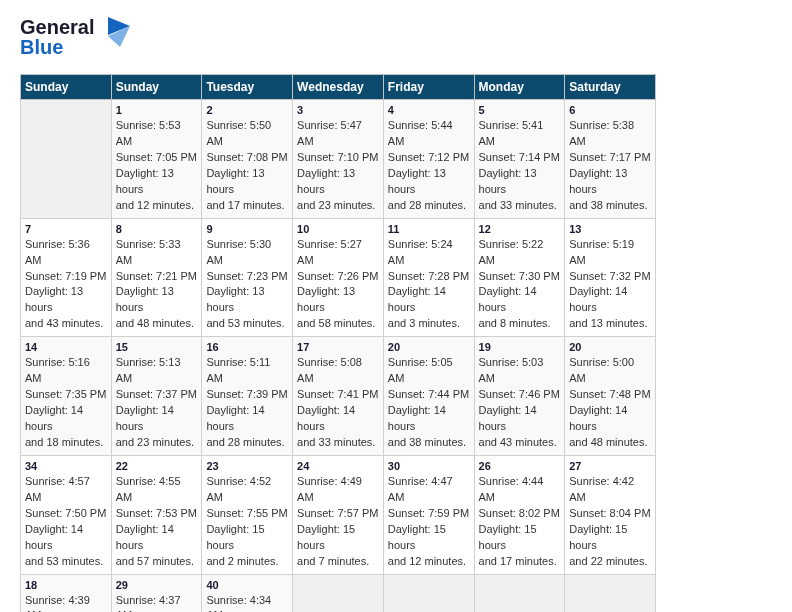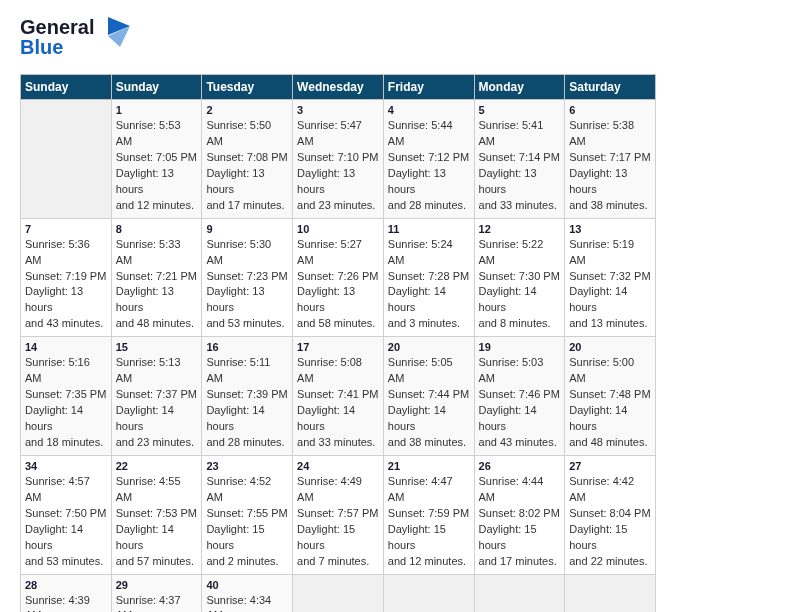--- a/index.html
+++ b/index.html
@@ -215,35 +215,35 @@
           </td>
           <td>
             <span class="day-number">23</span>
             <div class="day-info">Sunrise: 4:52 AM<br>Sunset: 7:55 PM<br>Daylight: 15 hours<br>and 2 minutes.</div>
           </td>
           <td>
             <span class="day-number">24</span>
             <div class="day-info">Sunrise: 4:49 AM<br>Sunset: 7:57 PM<br>Daylight: 15 hours<br>and 7 minutes.</div>
           </td>
           <td>
-            <span class="day-number">21</span>
+            <span class="day-number">30</span>
             <div class="day-info">Sunrise: 4:47 AM<br>Sunset: 7:59 PM<br>Daylight: 15 hours<br>and 12 minutes.</div>
           </td>
           <td>
             <span class="day-number">26</span>
             <div class="day-info">Sunrise: 4:44 AM<br>Sunset: 8:02 PM<br>Daylight: 15 hours<br>and 17 minutes.</div>
           </td>
           <td>
             <span class="day-number">27</span>
             <div class="day-info">Sunrise: 4:42 AM<br>Sunset: 8:04 PM<br>Daylight: 15 hours<br>and 22 minutes.</div>
           </td>
         </tr>
         <tr>
           <td>
-            <span class="day-number">28</span>
+            <span class="day-number">18</span>
             <div class="day-info">Sunrise: 4:39 AM<br>Sunset: 8:06 PM<br>Daylight: 15 hours<br>and 27 minutes.</div>
           </td>
           <td>
             <span class="day-number">29</span>
             <div class="day-info">Sunrise: 4:37 AM<br>Sunset: 8:08 PM<br>Daylight: 15 hours<br>and 31 minutes.</div>
           </td>
           <td>
             <span class="day-number">40</span>
             <div class="day-info">Sunrise: 4:34 AM<br>Sunset: 8:11 PM<br>Daylight: 15 hours<br>and 36 minutes.</div>
           </td>

